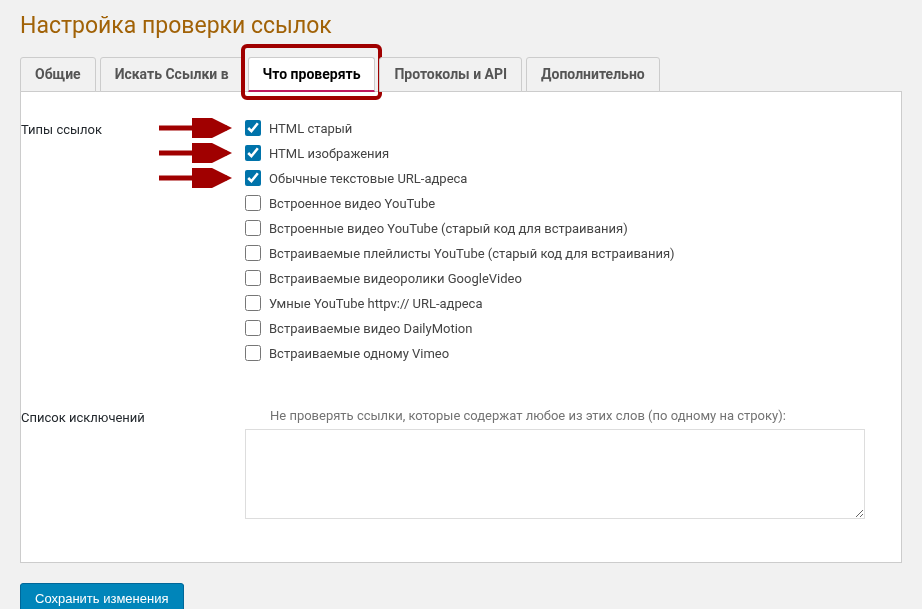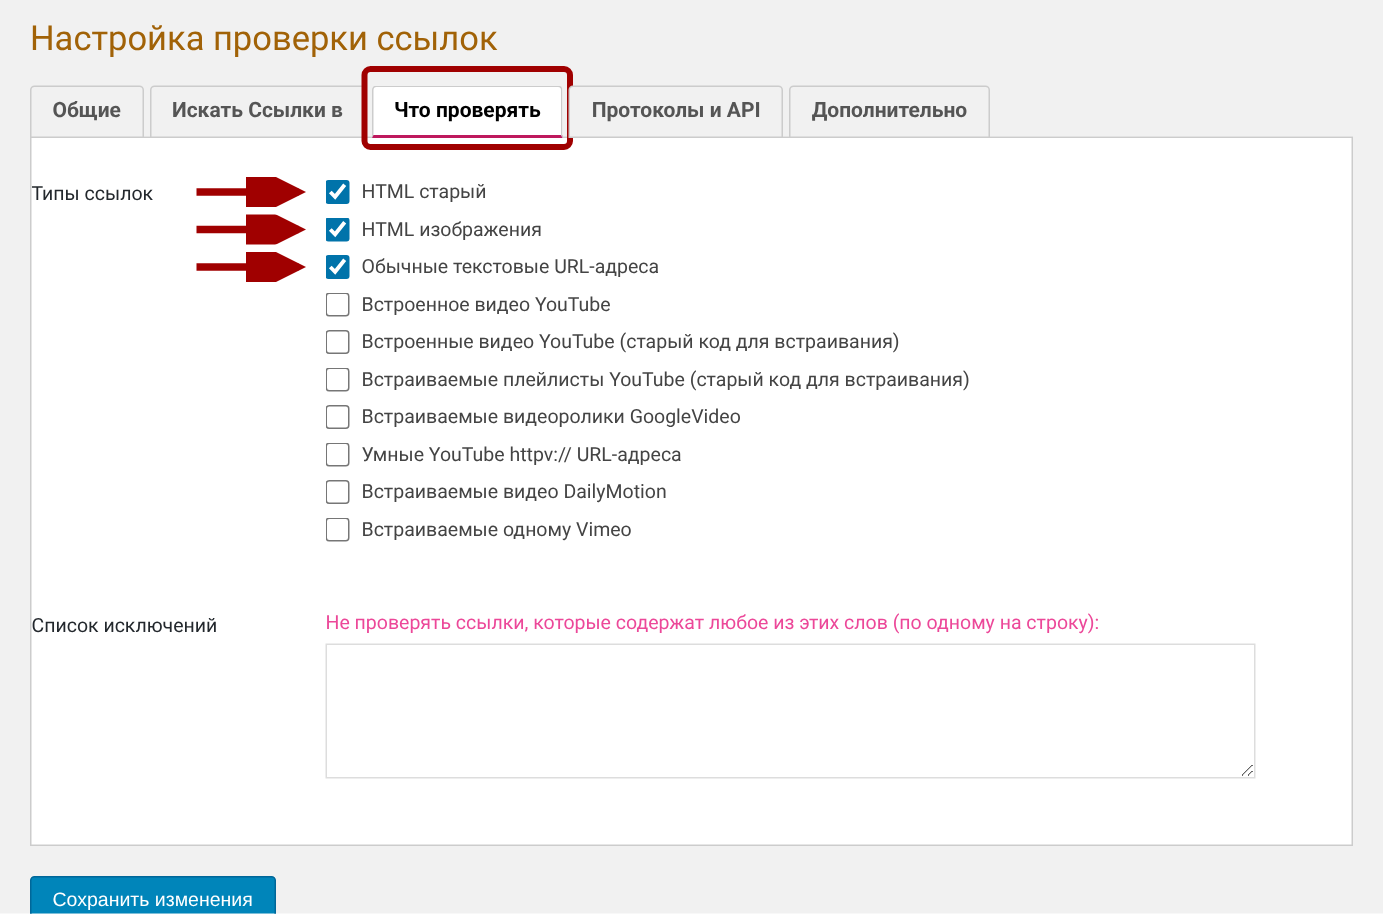--- a/index.html
+++ b/index.html
@@ -65,21 +65,21 @@
       padding: 20px 20px 40px 0;
     }
     .form-table {
       width: 100%;
     }
     .form-row {
       display: flex;
       align-items: flex-start;
     }
     .form-label {
-      width: 196px;
+      width: 224px;
       padding: 10px 10px 10px 0;
       font-size: 13px;
       color: #23282d;
       font-weight: 400;
       flex-shrink: 0;
     }
     .form-content {
       flex: 1;
       padding-top: 8px;
       position: relative;
@@ -105,21 +105,22 @@
     .arrow {
       position: absolute;
       left: -88px;
       width: 78px;
       height: 20px;
       top: -2px;
     }
     .excl-text {
       display: block;
       margin-bottom: 6px;
-      color: #ec4899;
+      color: #737373;
+      margin-left: 25px;
     }
     textarea {
       width: 620px;
       height: 90px;
       border: 1px solid #ddd;
       padding: 6px;
       font-family: inherit;
       font-size: 13px;
       resize: vertical;
     }

